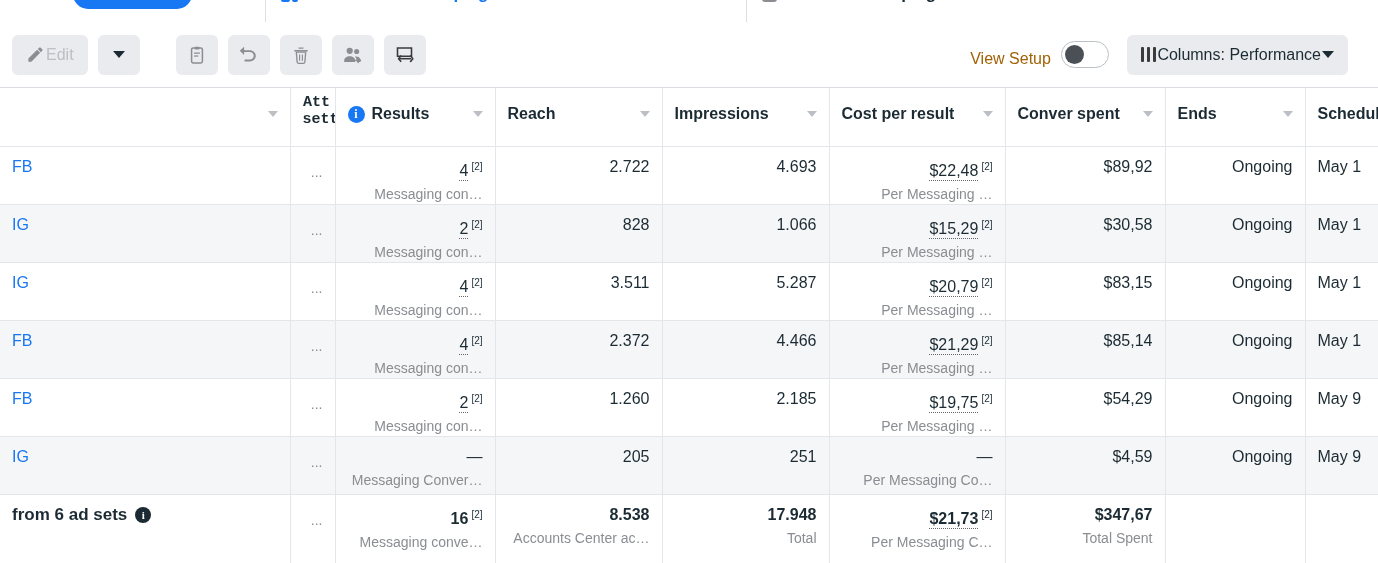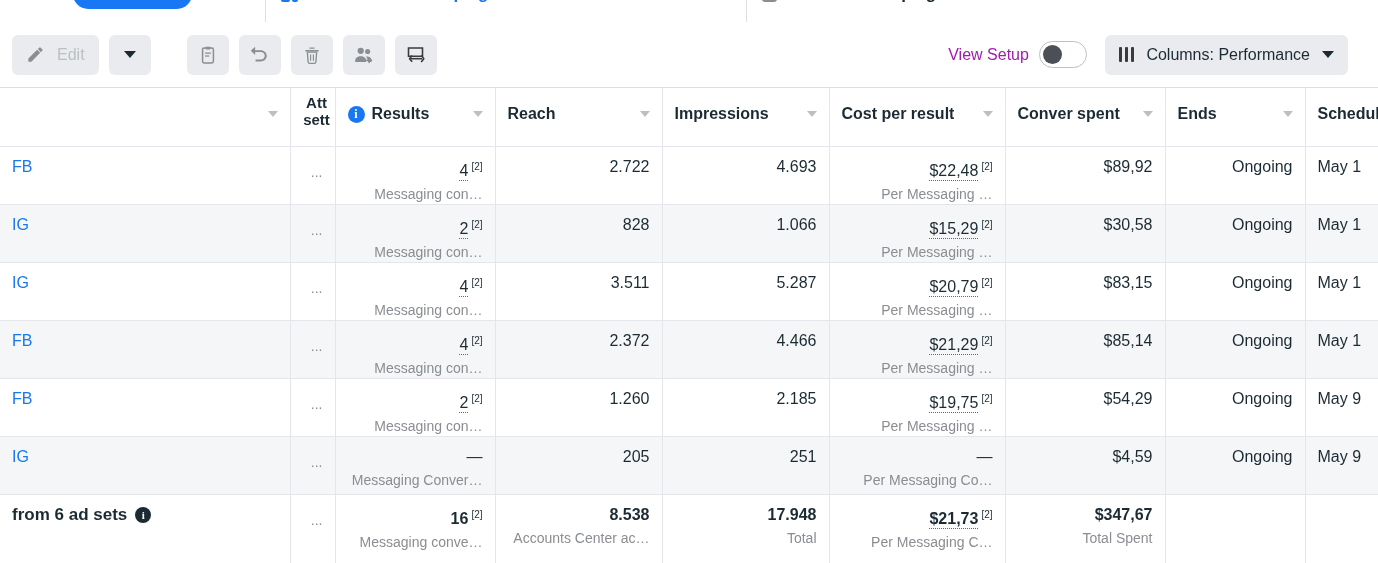--- a/index.html
+++ b/index.html
@@ -98,21 +98,21 @@
     padding: 0 12px;
   }
   .tb-btn {
     background: #e9ebee;
     border: none;
     border-radius: 6px;
     height: 40px;
     display: flex;
     align-items: center;
     justify-content: center;
-    gap: 12px;
+    gap: 1px;
     padding: 0 14px;
     font-size: 16px;
     font-family: "Liberation Sans", sans-serif;
     color: #1c2b33;
     cursor: pointer;
     white-space: nowrap;
     box-sizing: border-box;
     text-align: center;
   }
   .tb-btn.icononly { width: 42px; padding: 0; }
@@ -124,24 +124,24 @@
     width: 0; height: 0;
     border-left: 6px solid transparent;
     border-right: 6px solid transparent;
     border-top: 7px solid #1c2b33;
   }
 
   svg { display: block; }
 
   .viewsetup {
     display: flex;
-    align-items: center;
+    align-items: flex-end;
     gap: 10px;
     font-size: 16px;
-    color: #a21caf;
+    color: #a16207;
     white-space: nowrap;
   }
   .toggle {
     width: 48px; height: 27px;
     border-radius: 14px;
     border: 1px solid #bcc0c4;
     background: #ffffff;
     position: relative;
     cursor: pointer;
     box-sizing: border-box;
@@ -220,20 +220,21 @@
     font-weight: bold;
     font-family: "Liberation Serif", serif;
     display: flex; align-items: center; justify-content: center;
     line-height: 1;
   }
   .hd.two-line {
     display: block;
     padding: 6px 4px 0 12px;
     line-height: 1.16;
     font-size: 15px;
+    font-family: Liberation Mono, monospace;
   }
 
   tbody td { height: 57px; background: #ffffff; }
   tbody tr.alt td { background: #f5f6f7; }
   tbody tr.totals td {
     background: #ffffff;
     border-bottom: none;
     border-top: 1px solid #ced0d4;
     font-weight: bold;
     height: 73px;

